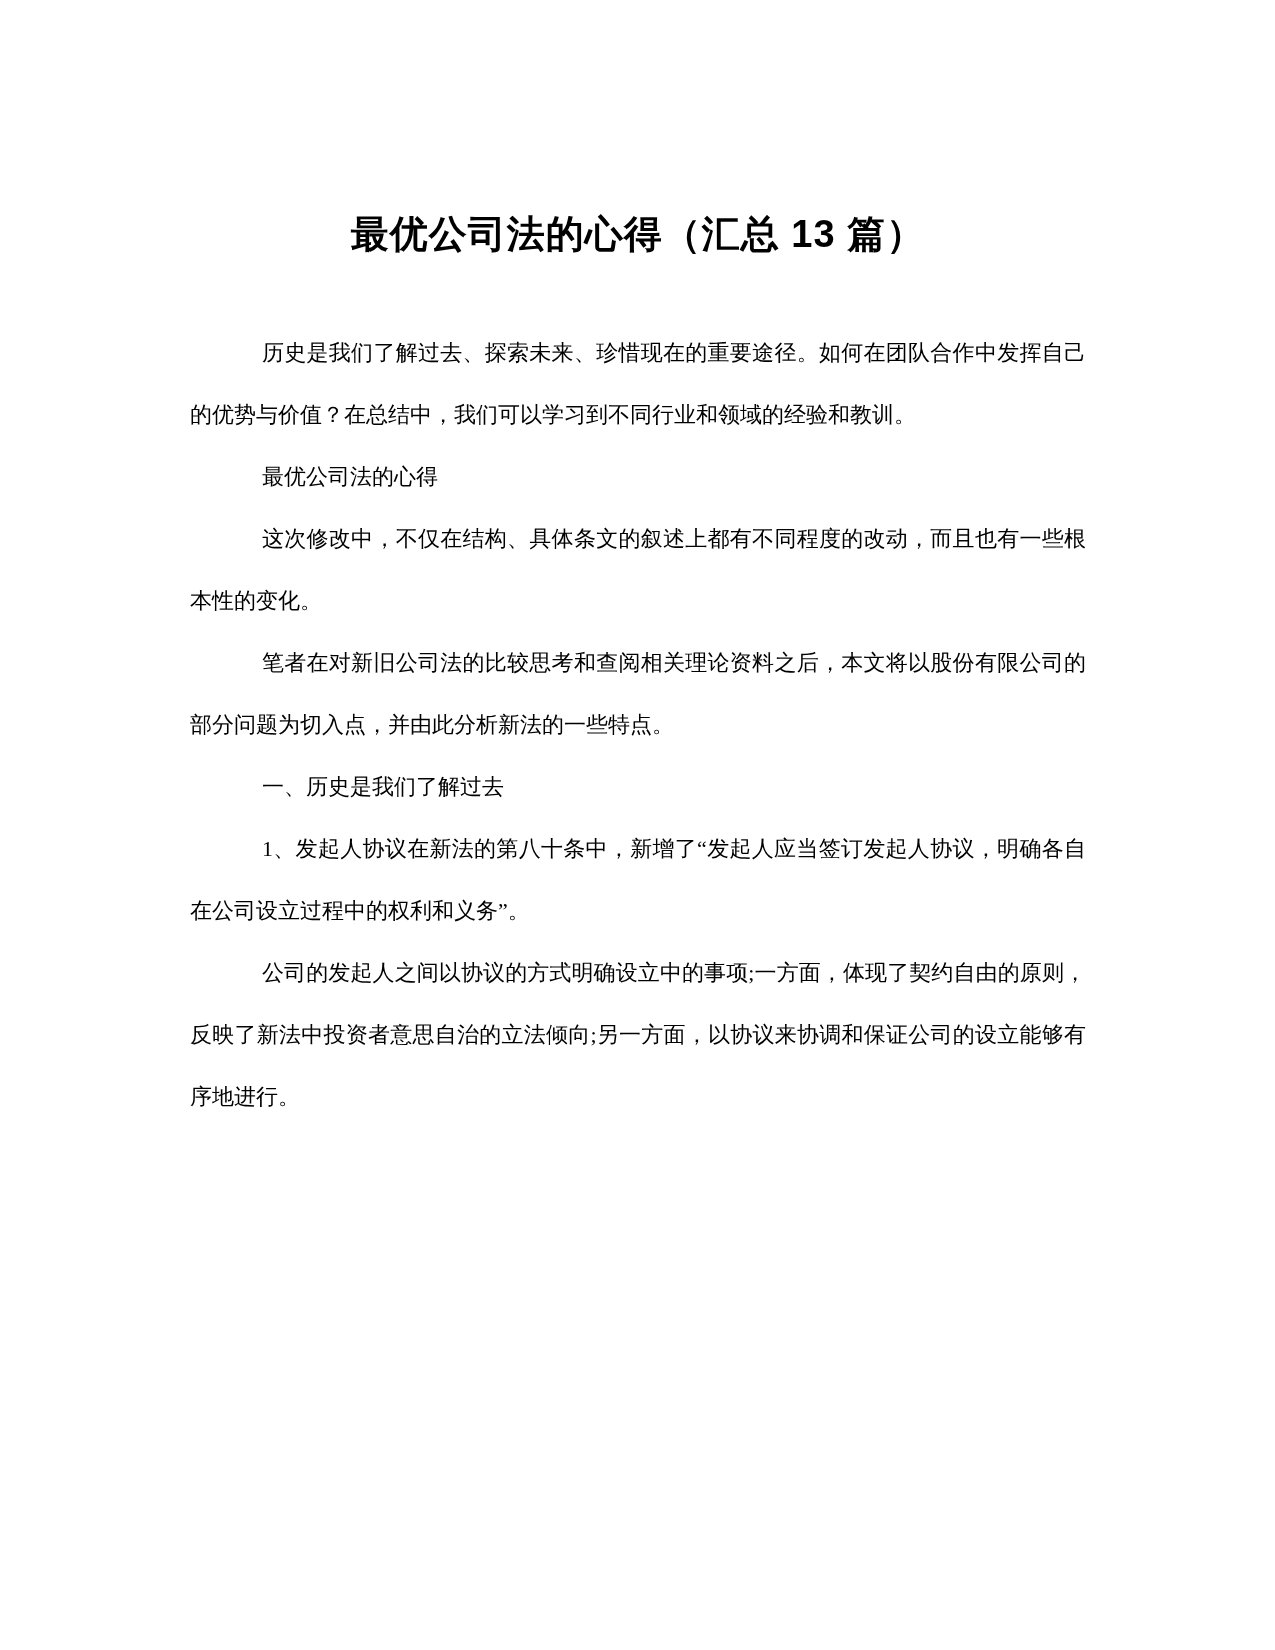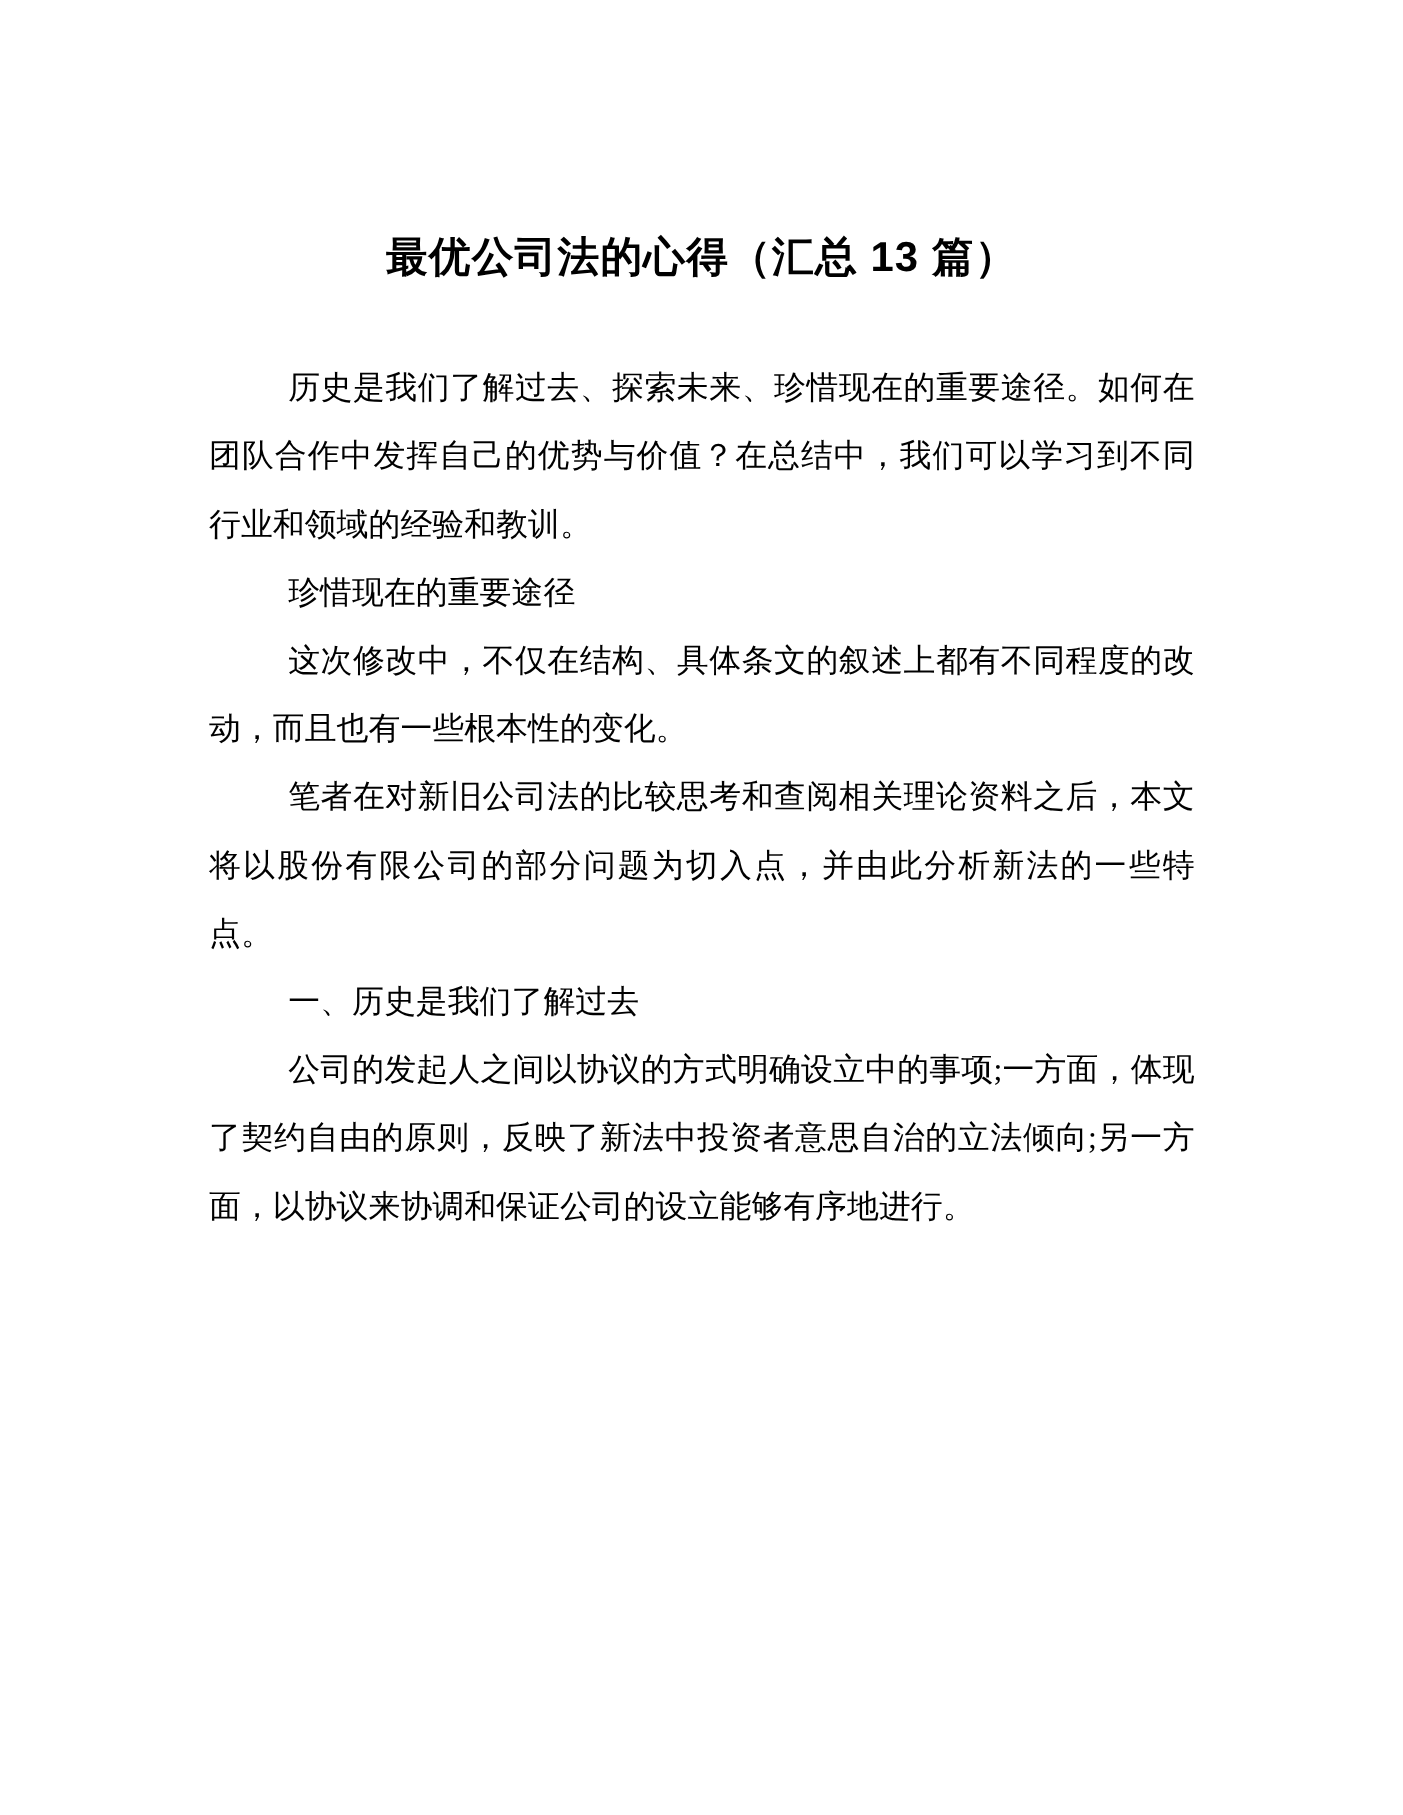--- a/index.html
+++ b/index.html
@@ -27,36 +27,37 @@
     font-weight: bold;
     font-size: 38px;
     line-height: 48px;
     text-align: center;
     letter-spacing: 1px;
     color: #000000;
   }
   .doc-body p {
     margin: 0;
     font-family: "Liberation Serif", "DejaVu Serif", serif;
-    font-size: 29px;
+    font-size: 22px;
     line-height: 62px;
     text-align: justify;
     text-indent: 72px;
     color: #000000;
     word-break: break-all;
   }
 </style>
 </head>
 <body>
 
 <div class="page">
   <div class="content">
     <h1 class="doc-title">最优公司法的心得（汇总 13 篇）</h1>
     <div class="doc-body">
       <p>历史是我们了解过去、探索未来、珍惜现在的重要途径。如何在团队合作中发挥自己的优势与价值？在总结中，我们可以学习到不同行业和领域的经验和教训。</p>
-      <p>珍惜现在的重要途径</p>
+      <p>最优公司法的心得</p>
       <p>这次修改中，不仅在结构、具体条文的叙述上都有不同程度的改动，而且也有一些根本性的变化。</p>
       <p>笔者在对新旧公司法的比较思考和查阅相关理论资料之后，本文将以股份有限公司的部分问题为切入点，并由此分析新法的一些特点。</p>
       <p>一、历史是我们了解过去</p>
+      <p>1、发起人协议在新法的第八十条中，新增了“发起人应当签订发起人协议，明确各自在公司设立过程中的权利和义务”。</p>
       <p>公司的发起人之间以协议的方式明确设立中的事项;一方面，体现了契约自由的原则，反映了新法中投资者意思自治的立法倾向;另一方面，以协议来协调和保证公司的设立能够有序地进行。</p>
     </div>
   </div>
 </div>
 
 </body></html>

